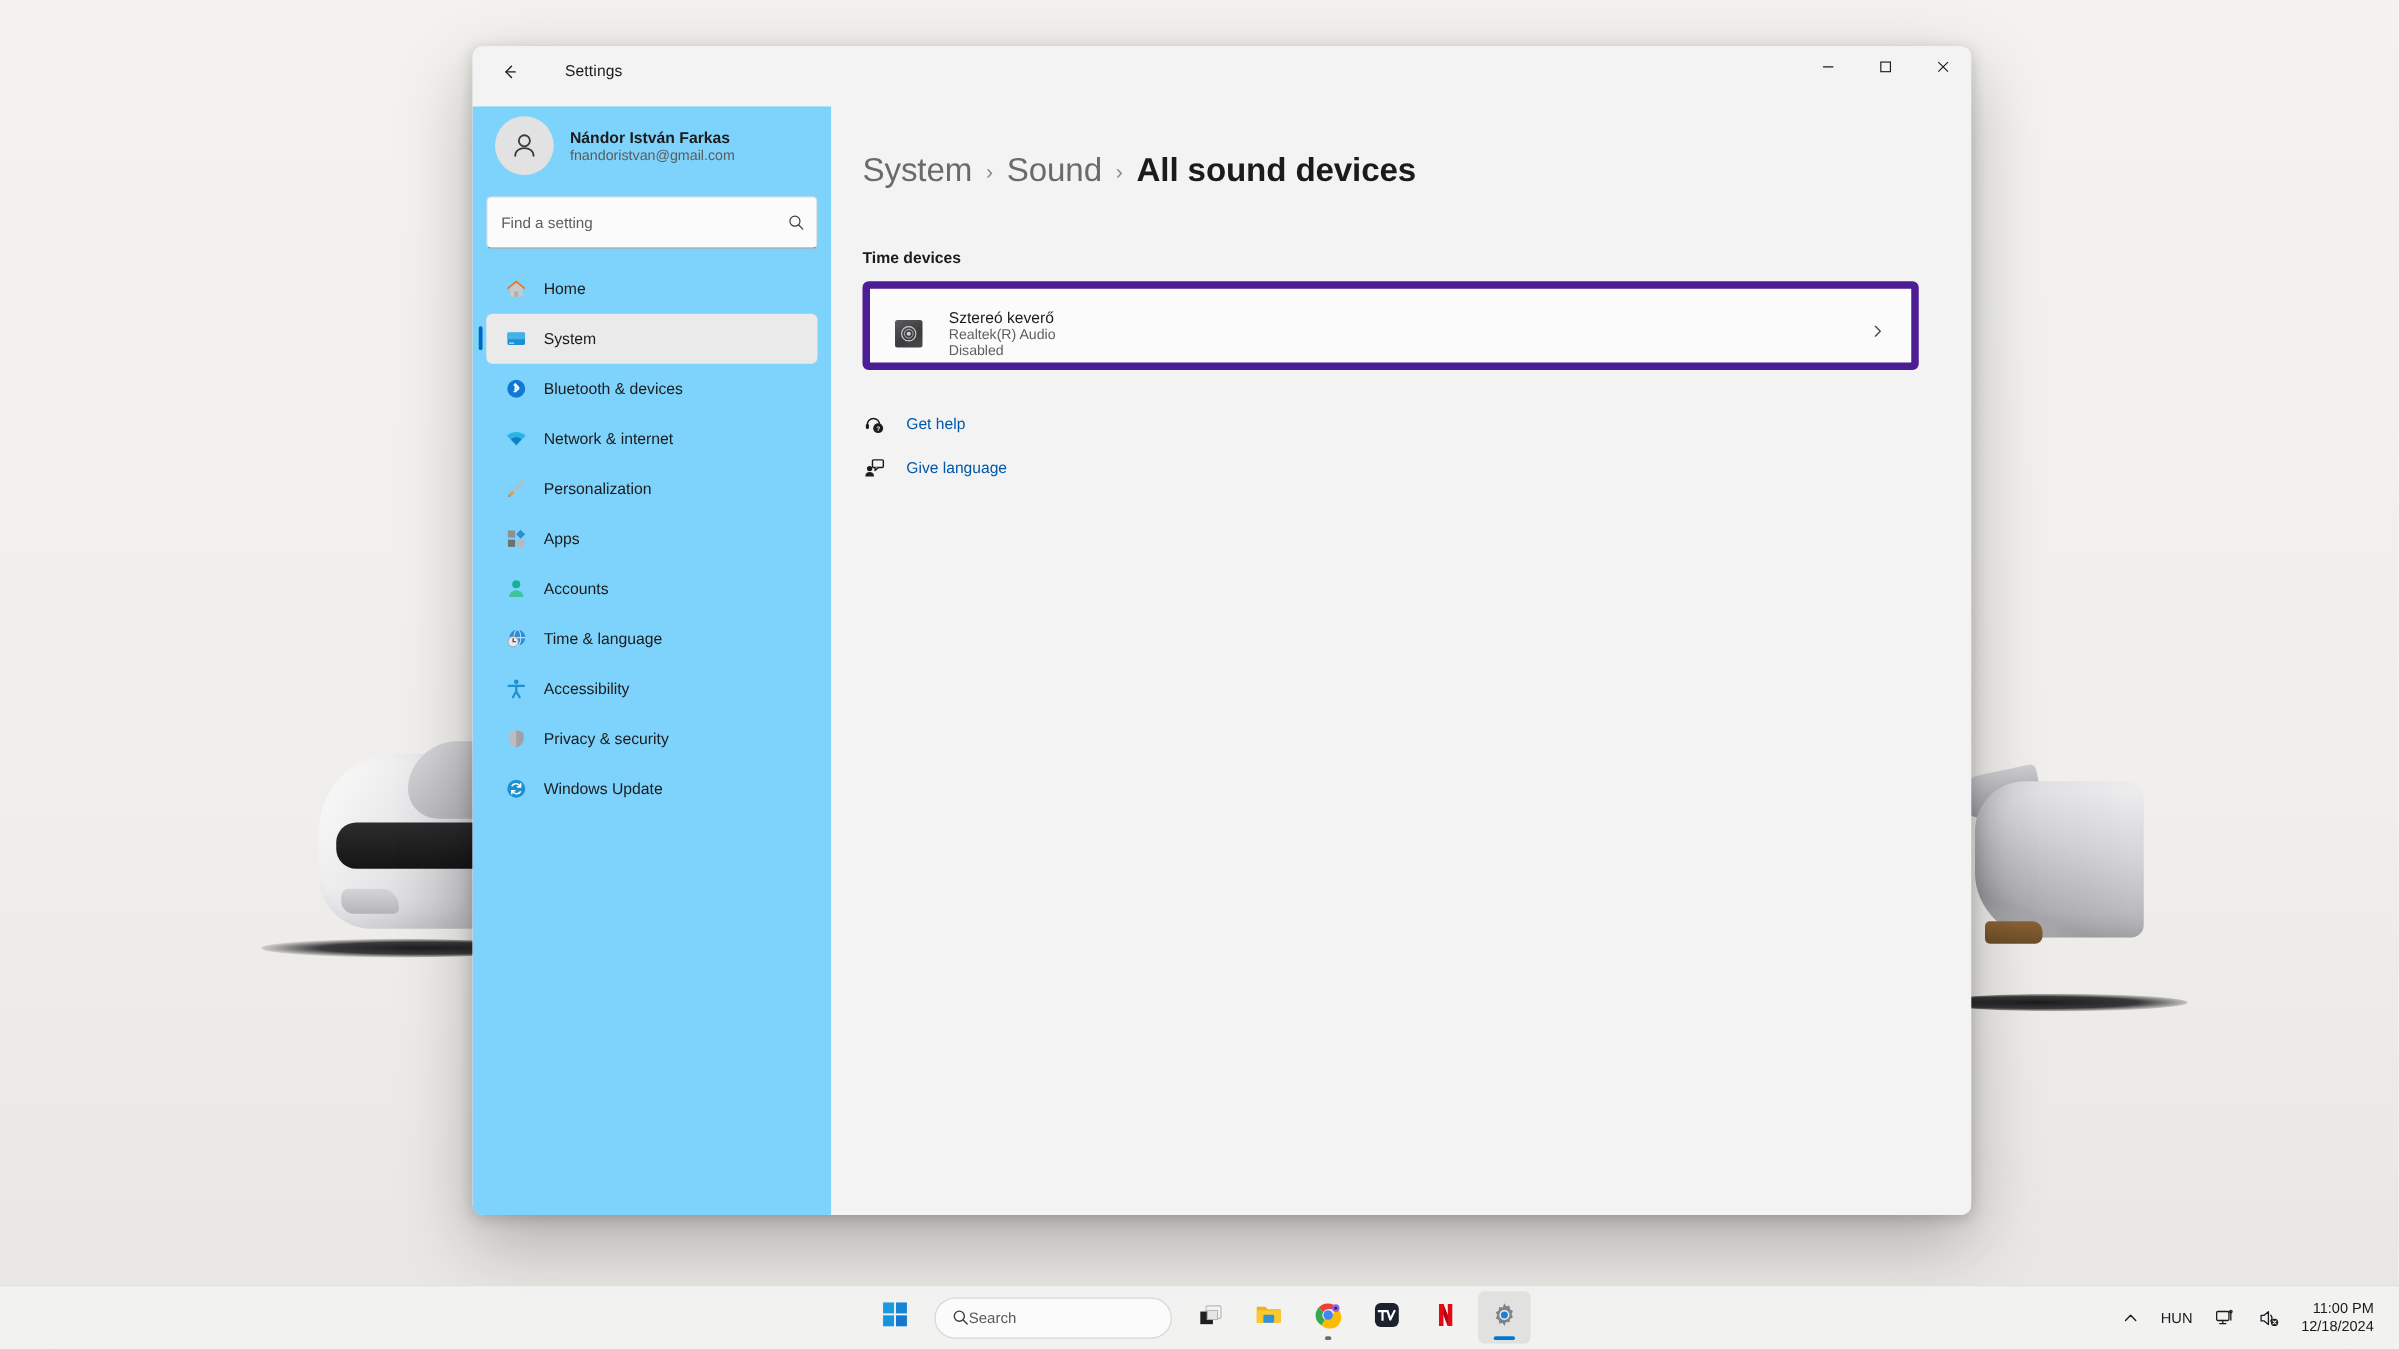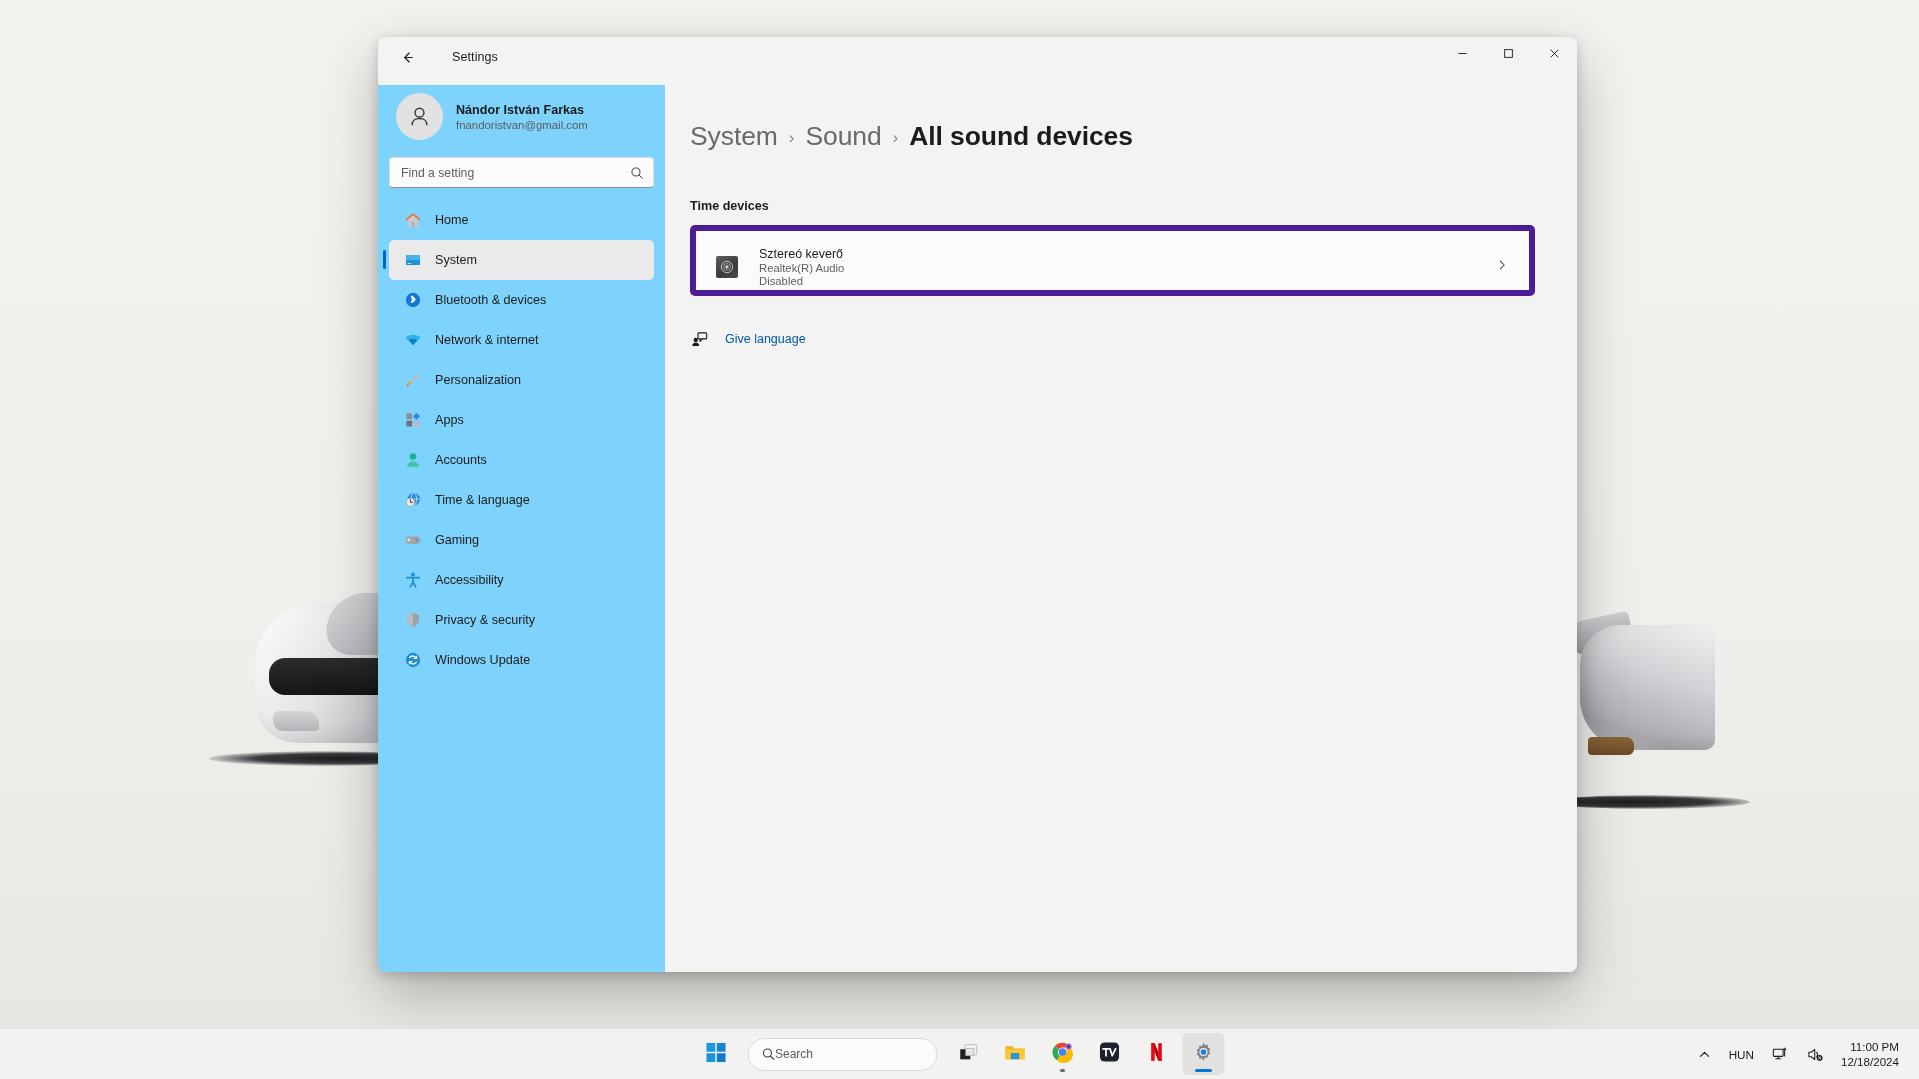--- a/index.html
+++ b/index.html
@@ -133,21 +133,21 @@
     background: #e2e2e2;
     display: flex; align-items: center; justify-content: center;
     flex: 0 0 47px;
   }
   .acct-text { display: flex; flex-direction: column; gap: 2px; min-width: 0; }
   .acct-name { font-size: 12.6px; color: #1b1b1b; font-weight: 600; }
   .acct-mail { font-size: 11.4px; color: #5c5c5c; }
 
   .searchbox {
     margin: 7px 0 10px 0;
-    height: 31px;
+    height: 42px;
     background: #fbfbfb;
     border: 1px solid #dcdcdc;
     border-bottom: 1px solid #8d8d8d;
     border-radius: 4px;
     display: flex; align-items: center;
     padding: 0 9px 0 11px;
     cursor: text;
   }
   .searchbox input {
     flex: 1; border: 0; outline: 0; background: transparent;
@@ -427,31 +427,20 @@
                 <circle cx="11" cy="9" r="7" fill="#2c8ed6"></circle>
                 <ellipse cx="11" cy="9" rx="3" ry="7" fill="none" stroke="#bfe1f6" stroke-width=".9"></ellipse>
                 <path d="M4 9h14" stroke="#bfe1f6" stroke-width=".9"></path>
                 <circle cx="7.2" cy="12.6" r="4.6" fill="#e7e9ea" stroke="#9a9ca0" stroke-width=".8"></circle>
                 <path d="M7.2 9.8v2.9h2.2" fill="none" stroke="#2f3133" stroke-width="1" stroke-linecap="round"></path>
               </svg>
             </span>
             <span>Time &amp; language</span>
           </div>
 
-          <div class="navitem">
-            <span class="navicon">
-              <svg width="18" height="18" viewBox="0 0 20 20">
-                <rect x="1.6" y="6" width="16.8" height="8.4" rx="4.2" fill="#a3a5a9"></rect>
-                <path d="M5.4 8.6v2.6M4.1 9.9h2.6" stroke="#f2f2f2" stroke-width="1.1" stroke-linecap="round"></path>
-                <circle cx="13.6" cy="8.9" r="1" fill="#2c8ed6"></circle>
-                <circle cx="15.1" cy="11" r="1" fill="#2c8ed6"></circle>
-              </svg>
-            </span>
-            <span>Gaming</span>
-          </div>
 
           <div class="navitem">
             <span class="navicon">
               <svg width="18" height="18" viewBox="0 0 20 20">
                 <circle cx="10" cy="3.8" r="2.1" fill="#1e8fd0"></circle>
                 <path d="M3.2 7.4h13.6" stroke="#1e8fd0" stroke-width="2" stroke-linecap="round"></path>
                 <path d="M10 7.4v5M10 12.4 7 17.6M10 12.4l3 5.2" stroke="#1e8fd0" stroke-width="2" stroke-linecap="round" fill="none"></path>
               </svg>
             </span>
             <span>Accessibility</span>
@@ -511,20 +500,31 @@
             <svg width="12" height="12" viewBox="0 0 14 14">
               <path d="M5 2.4 9.6 7 5 11.6" fill="none" stroke="currentColor" stroke-width="1.2" stroke-linecap="round" stroke-linejoin="round"></path>
             </svg>
           </span>
         </div>
 
         <div class="links">
           <div class="linkrow">
             <span class="link-ico">
               <svg width="17" height="17" viewBox="0 0 18 18">
+                <path d="M3 9.2a5.2 5.2 0 0 1 10.4 0" fill="none" stroke="#1b1b1b" stroke-width="1.3" stroke-linecap="round"></path>
+                <rect x="1.8" y="8.6" width="2.6" height="4.4" rx="1.2" fill="#1b1b1b"></rect>
+                <circle cx="12.2" cy="12.2" r="4.2" fill="#1b1b1b"></circle>
+                <text x="12.2" y="14.3" font-size="5.6" fill="#fff" text-anchor="middle" font-family="Liberation Sans, sans-serif" font-weight="bold">?</text>
+              </svg>
+            </span>
+            <span class="link-text">Get help</span>
+          </div>
+          <div class="linkrow">
+            <span class="link-ico">
+              <svg width="17" height="17" viewBox="0 0 18 18">
                 <circle cx="5" cy="9.4" r="2.3" fill="#1b1b1b"></circle>
                 <path d="M1.3 16c0-2.4 1.7-3.7 3.7-3.7s3.7 1.3 3.7 3.7z" fill="#1b1b1b"></path>
                 <rect x="7.4" y="2" width="9.2" height="6.4" rx="1" fill="none" stroke="#1b1b1b" stroke-width="1.2"></rect>
                 <path d="M9.6 8.4v2.6l2.8-2.6" fill="#fff" stroke="#1b1b1b" stroke-width="1.2" stroke-linejoin="round"></path>
               </svg>
             </span>
             <span class="link-text">Give language</span>
           </div>
         </div>
 

